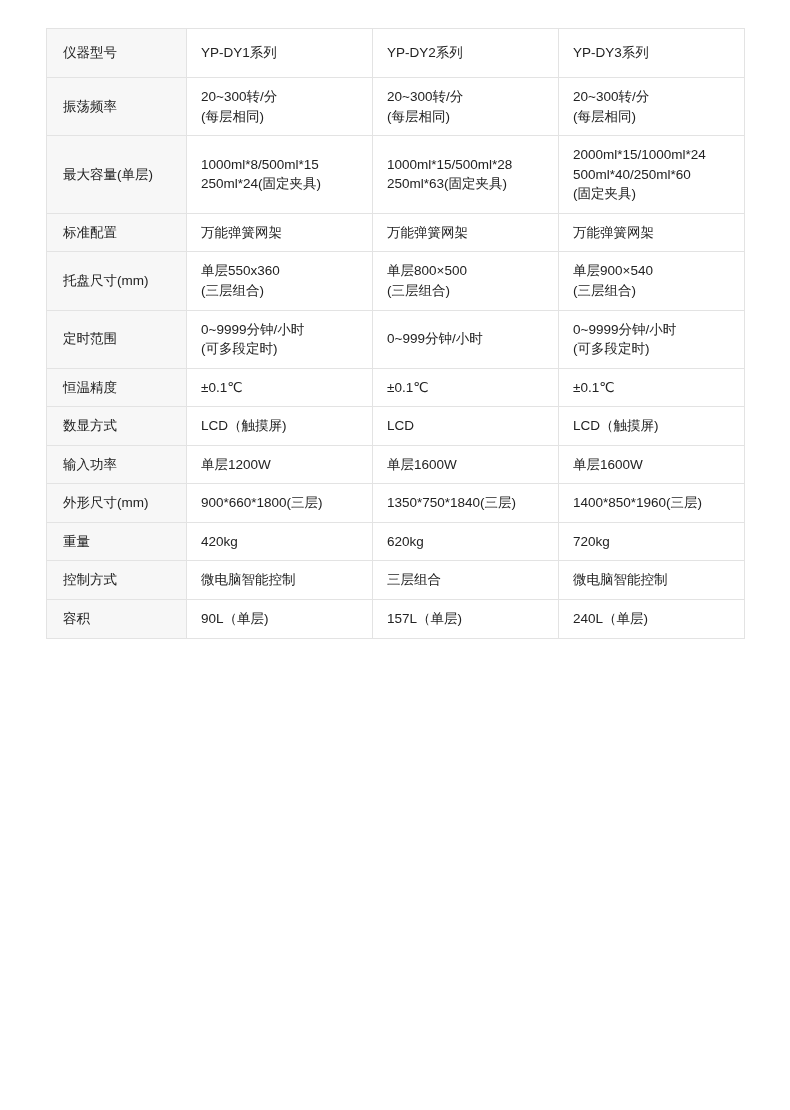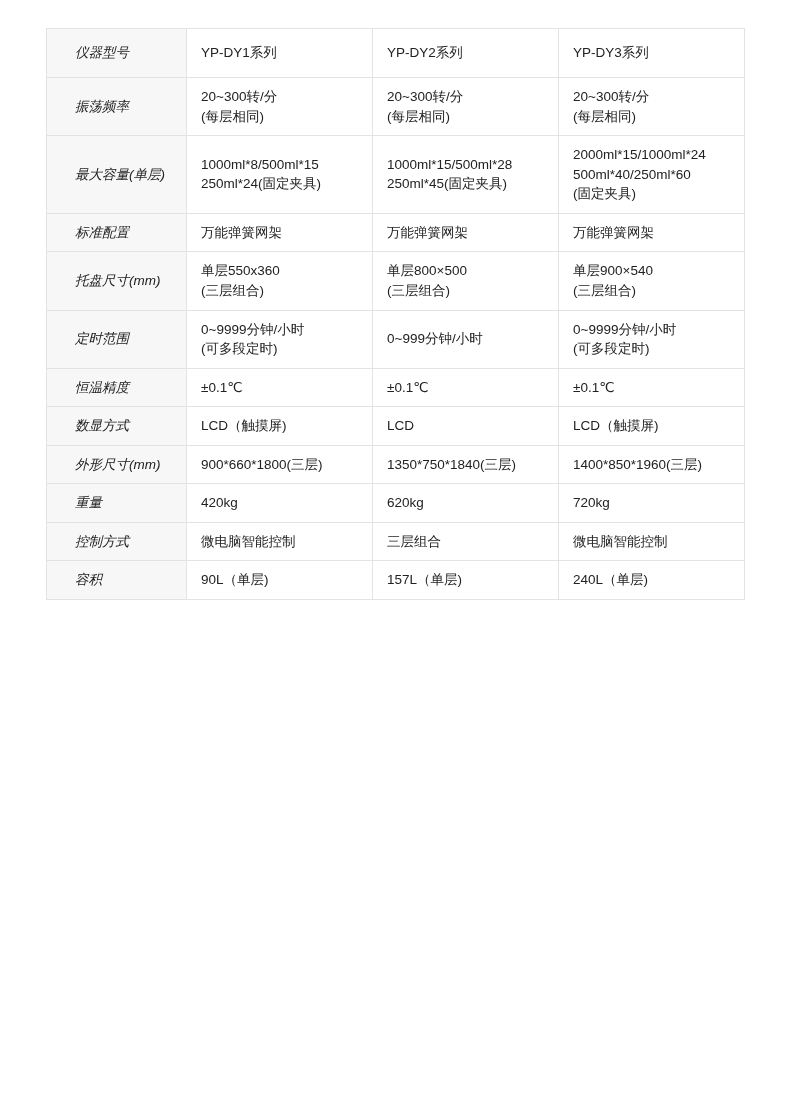--- a/index.html
+++ b/index.html
@@ -38,22 +38,21 @@
     border: 1px solid #e3e3e3;
     padding: 9px 12px 9px 14px;
     vertical-align: middle;
     background: #ffffff;
     word-break: break-all;
   }
   table.spec td.label {
     background: #f7f7f7;
     color: #222222;
     font-size: 13.5px;
-    padding-left: 28px;
-    font-style: italic;
+    padding-left: 16px;
   }
   table.spec tr.r0 td {
     height: 30px;
   }
   .cell-line {
     display: block;
     white-space: pre-wrap;
   }
 </style>
 </head>
@@ -96,21 +95,21 @@
           </td>
         </tr>
         <tr class="r3">
           <td class="label">最大容量(单层)</td>
           <td>
             <span class="cell-line">1000ml*8/500ml*15</span>
             <span class="cell-line">250ml*24(固定夹具)</span>
           </td>
           <td>
             <span class="cell-line">1000ml*15/500ml*28</span>
-            <span class="cell-line">250ml*45(固定夹具)</span>
+            <span class="cell-line">250ml*63(固定夹具)</span>
           </td>
           <td>
             <span class="cell-line">2000ml*15/1000ml*24</span>
             <span class="cell-line">500ml*40/250ml*60</span>
             <span class="cell-line">(固定夹具)</span>
           </td>
         </tr>
         <tr class="r4">
           <td class="label">标准配置</td>
           <td>
@@ -167,20 +166,32 @@
         <tr class="r10">
           <td class="label">数显方式</td>
           <td>
             <span class="cell-line">LCD（触摸屏)</span>
           </td>
           <td>
             <span class="cell-line">LCD</span>
           </td>
           <td>
             <span class="cell-line">LCD（触摸屏)</span>
+          </td>
+        </tr>
+        <tr class="r11">
+          <td class="label">输入功率</td>
+          <td>
+            <span class="cell-line">单层1200W</span>
+          </td>
+          <td>
+            <span class="cell-line">单层1600W</span>
+          </td>
+          <td>
+            <span class="cell-line">单层1600W</span>
           </td>
         </tr>
         <tr class="r12">
           <td class="label">外形尺寸(mm)</td>
           <td>
             <span class="cell-line">900*660*1800(三层)</span>
           </td>
           <td>
             <span class="cell-line">1350*750*1840(三层)</span>
           </td>

